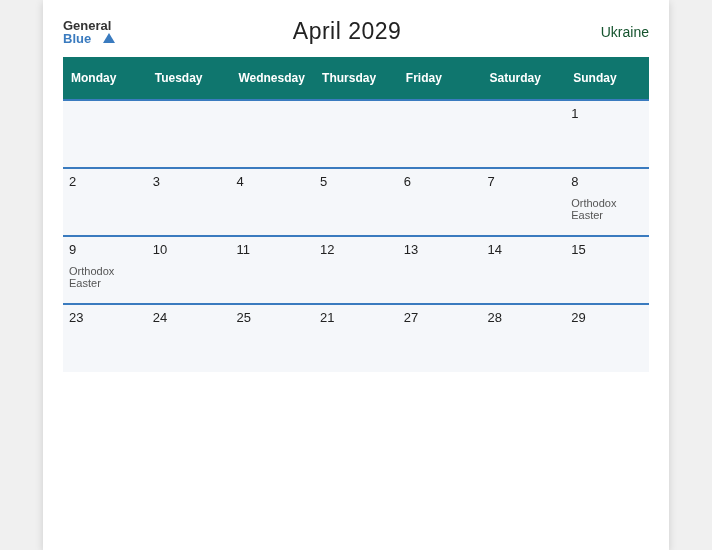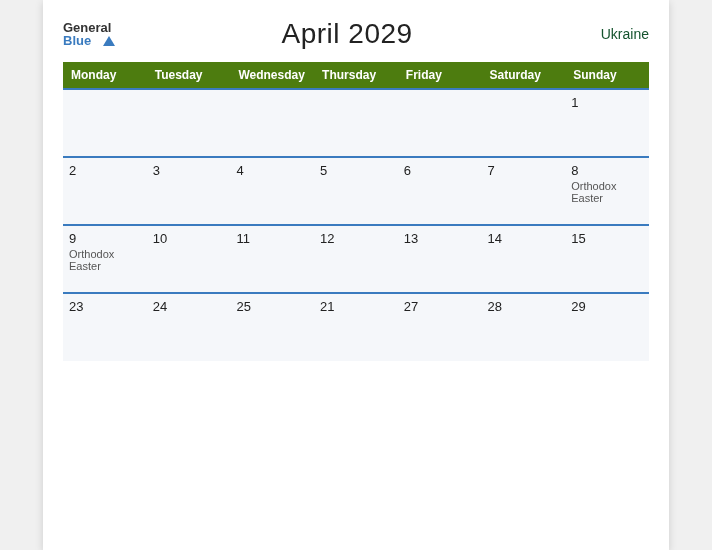--- a/index.html
+++ b/index.html
@@ -49,43 +49,43 @@
       border-bottom: 10px solid #3a7bbf;
       margin-left: 2px;
       vertical-align: middle;
     }
     .logo-row {
       display: flex;
       align-items: center;
       gap: 10px;
     }
     .calendar-title {
-      font-size: 28px;
+      font-size: 23px;
       font-weight: normal;
       color: #222;
       letter-spacing: 0.5px;
       text-align: center;
       flex: 1;
     }
     .calendar-country {
       font-size: 14px;
       color: #14532d;
       text-align: right;
       min-width: 70px;
     }
     .calendar-grid {
       width: 100%;
       border-collapse: collapse;
     }
     .calendar-grid thead tr th {
-      background: #4d7c0f;
+      background: #0f766e;
       color: #fff;
       font-size: 12px;
       font-weight: bold;
-      padding: 6px 8px;
+      padding: 14px 8px;
       text-align: left;
       border: none;
     }
     .calendar-grid tbody tr td {
       width: 14.28%;
       min-height: 68px;
       height: 68px;
       vertical-align: top;
       padding: 5px 6px 4px 6px;
       border-top: 2px solid #3a7bbf;
@@ -98,21 +98,21 @@
       background: #f5f7fa;
     }
     .day-number {
       font-size: 13px;
       color: #222;
       display: block;
     }
     .day-event {
       font-size: 11px;
       color: #555;
-      margin-top: 2px;
+      margin-top: 8px;
       display: block;
     }
     .last-row td {
       border-bottom: none;
     }
   </style>
 </head>
 <body>
 
 <div class="calendar-wrapper">

